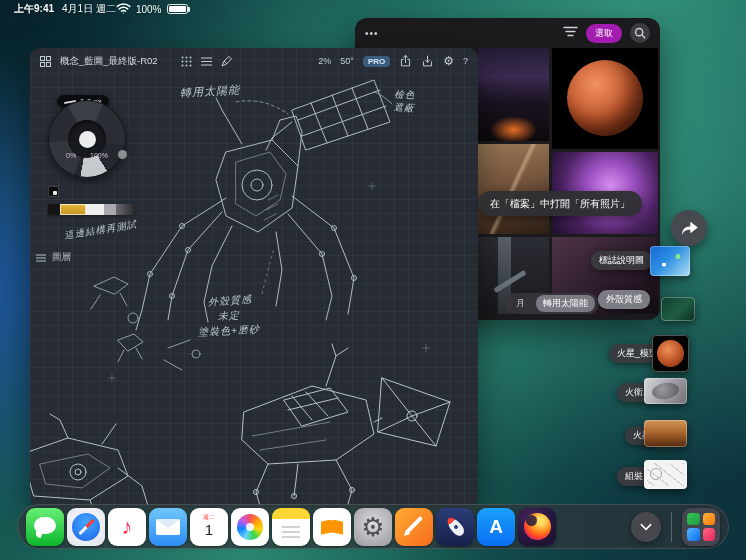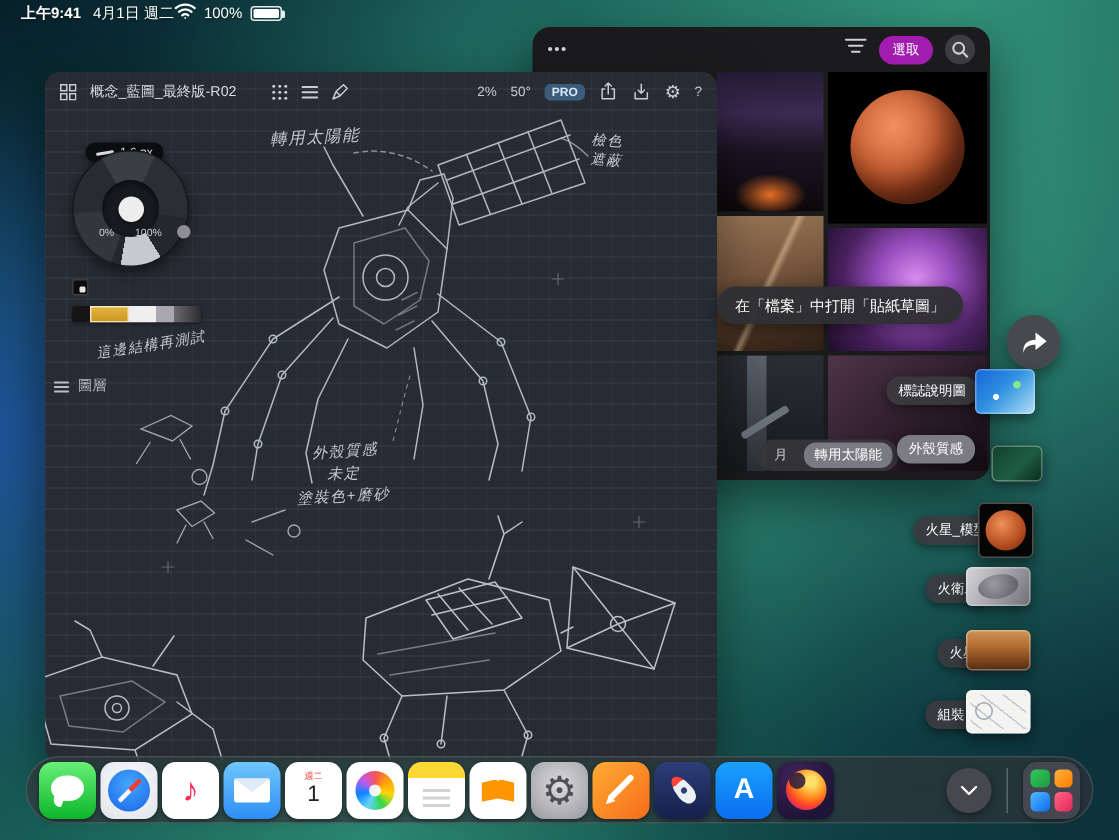--- a/index.html
+++ b/index.html
@@ -371,21 +371,21 @@
   </div>
 
   <div id="layers-toggle">
     <svg width="10" height="8" viewBox="0 0 10 8" stroke="#b8bec5" stroke-width="1.2" stroke-linecap="round">
       <path d="M0.5,1 H9.5 M0.5,4 H9.5 M0.5,7 H9.5"></path>
     </svg>
     <span>圖層</span>
   </div>
 </div>
 
-<div id="dl-tooltip">在「檔案」中打開「貼紙草圖」</div>
+<div id="dl-tooltip">在「檔案」中打開「所有照片」</div>
 
 <div id="share-btn">
   <svg width="22" height="19" viewBox="0 0 32 28">
     <path d="M18,4 L29,12.5 L18,21 L18,16 C11,16 7.5,18.5 6,24 C5.5,15 10,11.3 18,11 Z" fill="#fff"></path>
   </svg>
 </div>
 
 <span class="drag-label" style="left:591px;top:251px">標誌說明圖</span>
 <div class="drag-thumb th-sticker" style="left:650px;top:246px;width:40px;height:30px"></div>
 

